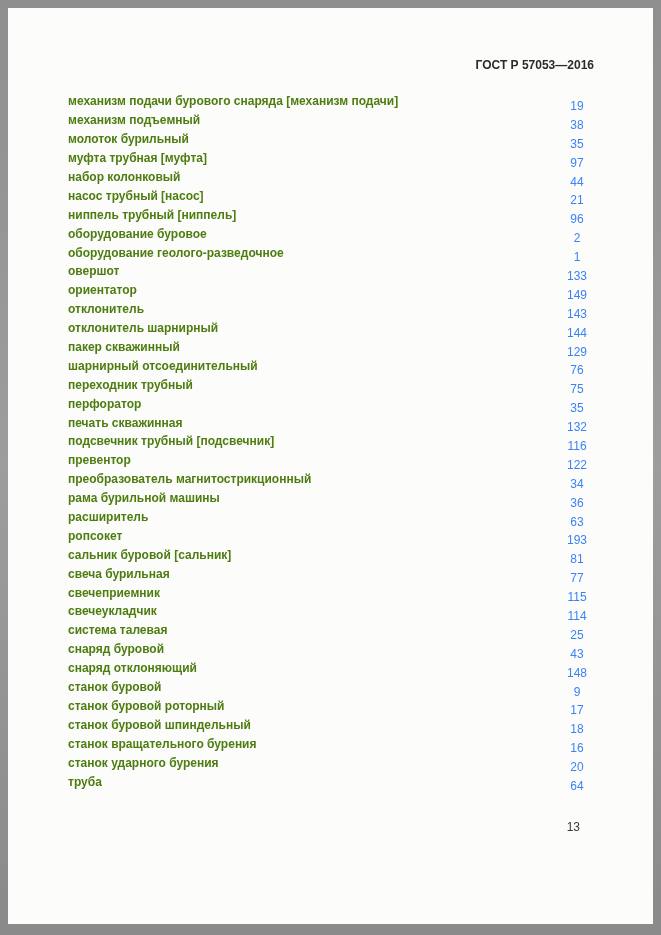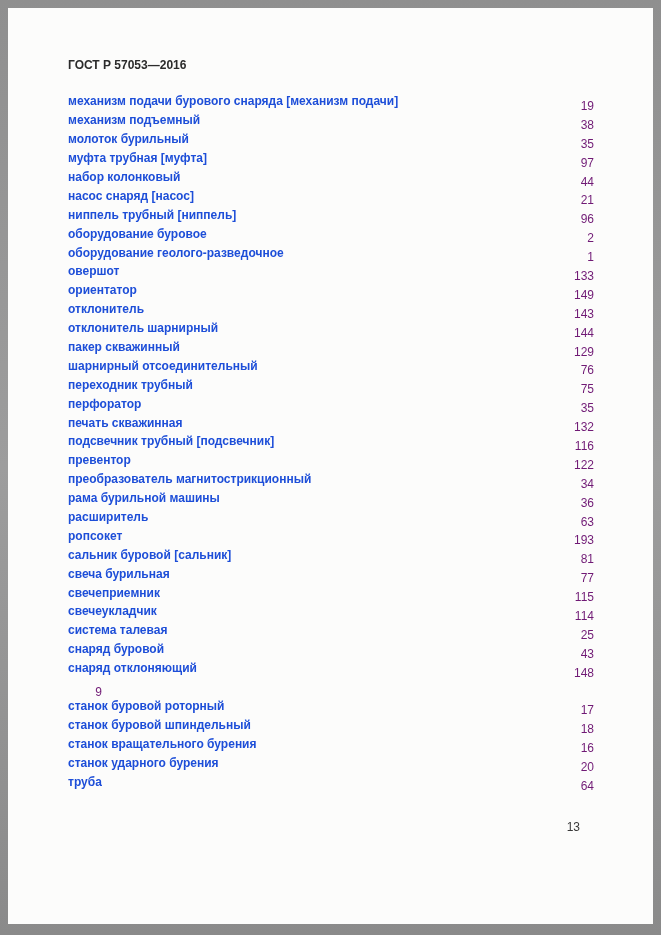--- a/index.html
+++ b/index.html
@@ -21,50 +21,49 @@
     top: 8px;
     left: 8px;
     right: 8px;
     bottom: 11px;
     background: #fcfcfb;
     padding: 50px 59px 0 60px;
     box-sizing: border-box;
     color: #333333;
   }
   .doc-header {
-    text-align: left;
+    text-align: right;
     font-weight: bold;
     font-size: 12px;
     color: #2b2b2b;
-    margin-right: 8px;
     height: 14px;
     line-height: 14px;
   }
   .index-list {
     margin-top: 20px;
   }
   .index-row {
     display: flex;
     align-items: center;
     height: 18.9px;
     font-size: 12px;
   }
   .term {
     flex: 1 1 auto;
     font-weight: bold;
-    color: #1d4ed8;
+    color: #4d7c0f;
     white-space: nowrap;
     overflow: hidden;
   }
   .num {
     flex: 0 0 34px;
     width: 34px;
-    text-align: right;
+    text-align: center;
     font-weight: normal;
-    color: #701a75;
+    color: #3b82f6;
     margin-top: 9px;
   }
   .doc-footer {
     margin-top: 29px;
     text-align: right;
     font-size: 12px;
     color: #3a3a3a;
     padding-right: 14px;
   }
 </style>
@@ -93,21 +92,21 @@
       </div>
       <div class="index-row">
         <span class="term">муфта трубная [муфта]</span>
         <span class="num">97</span>
       </div>
       <div class="index-row">
         <span class="term">набор колонковый</span>
         <span class="num">44</span>
       </div>
       <div class="index-row">
-        <span class="term">насос снаряд [насос]</span>
+        <span class="term">насос трубный [насос]</span>
         <span class="num">21</span>
       </div>
       <div class="index-row">
         <span class="term">ниппель трубный [ниппель]</span>
         <span class="num">96</span>
       </div>
       <div class="index-row">
         <span class="term">оборудование буровое</span>
         <span class="num">2</span>
       </div>
@@ -197,20 +196,21 @@
       </div>
       <div class="index-row">
         <span class="term">снаряд буровой</span>
         <span class="num">43</span>
       </div>
       <div class="index-row">
         <span class="term">снаряд отклоняющий</span>
         <span class="num">148</span>
       </div>
       <div class="index-row">
+        <span class="term">станок буровой</span>
         <span class="num">9</span>
       </div>
       <div class="index-row">
         <span class="term">станок буровой роторный</span>
         <span class="num">17</span>
       </div>
       <div class="index-row">
         <span class="term">станок буровой шпиндельный</span>
         <span class="num">18</span>
       </div>

